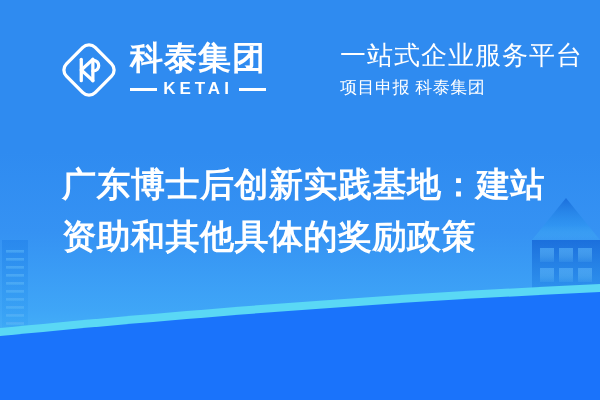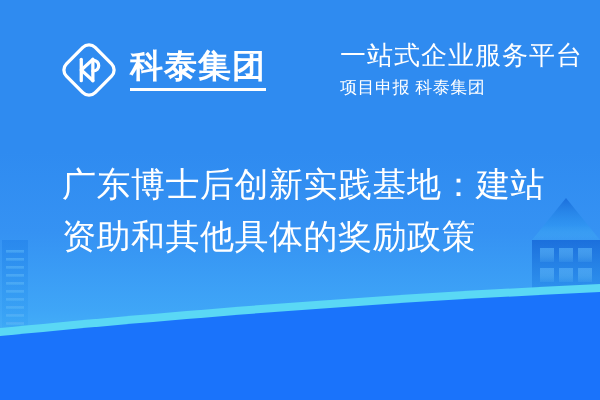--- a/index.html
+++ b/index.html
@@ -125,21 +125,21 @@
     white-space: nowrap;
   }
   
   .title {
     position: absolute;
     left: 62px;
     top: 158px;
     width: 500px;
     color: #ffffff;
     font-size: 34px;
-    font-weight: normal;
+    font-weight: bold;
     line-height: 52px;
     letter-spacing: 0.5px;
   }
 </style>
 </head>
 <body>
 
 <div class="banner">
 
   <div class="bg-sky"></div>
@@ -234,20 +234,21 @@
         <rect x="9" y="9" width="42" height="42" rx="9" ry="9" transform="rotate(45 30 30)" fill="none" stroke="#ffffff" stroke-width="3.4"></rect>
         <path d="M22,19 L22,41" fill="none" stroke="#ffffff" stroke-width="3.4" stroke-linecap="round"></path>
         <path d="M34,19 L22,30 L34,41" fill="none" stroke="#ffffff" stroke-width="3.4" stroke-linecap="round" stroke-linejoin="round"></path>
         <path d="M34,19 L34,41" fill="none" stroke="#ffffff" stroke-width="3.4" stroke-linecap="round"></path>
         <path d="M34,20 C42,20 42,31 34,31" fill="none" stroke="#ffffff" stroke-width="3.4" stroke-linecap="round"></path>
       </svg>
       <div class="logo-words">
         <div class="logo-cn">科泰集团</div>
         <div class="logo-en-row">
           <span class="logo-dash"></span>
+          <span class="logo-en">KETAI</span>
           <span class="logo-dash"></span>
         </div>
       </div>
     </div>
 
     <div class="divider"></div>
 
     <div class="tagline">
       <div class="tagline-main">一站式企业服务平台</div>
       <div class="tagline-sub">项目申报 科泰集团</div>

